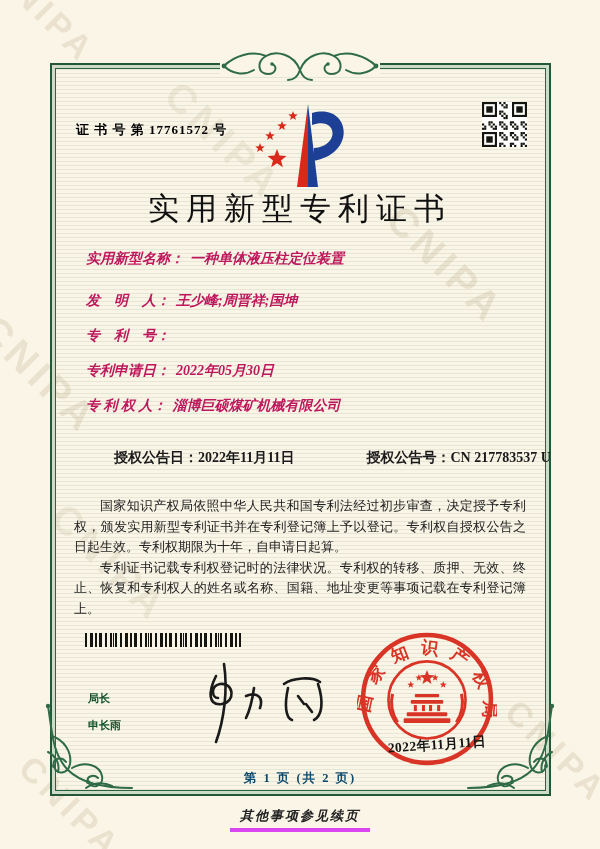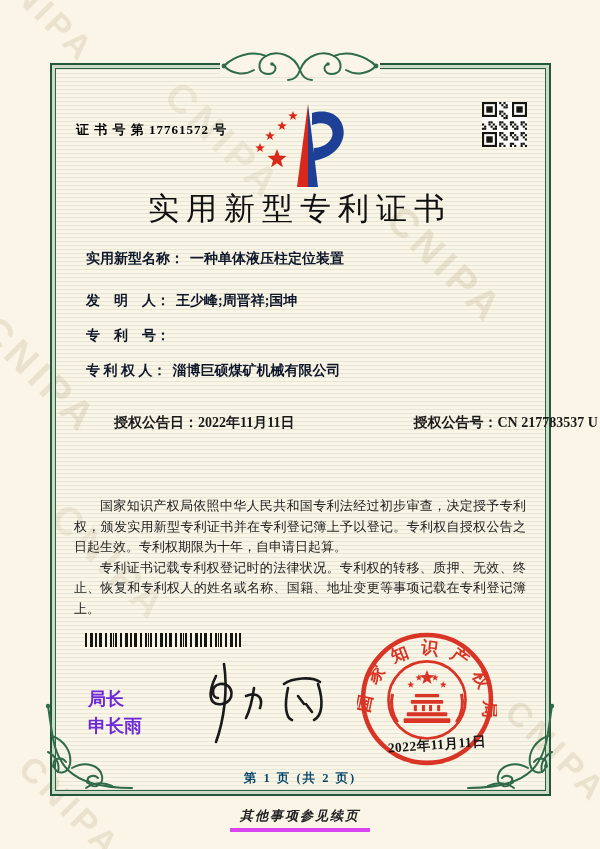--- a/index.html
+++ b/index.html
@@ -38,43 +38,43 @@
     font-weight:bold; letter-spacing:1px; color:#000000;margin-top:18px;
   }
   .logo{position:absolute; left:250px; top:102px; width:106px; height:89px;}
   .qr{position:absolute; left:482px; top:102px; width:45px; height:45px;}
   .title{
     position:absolute; left:0; right:0; top:188px; text-align:center;
     font-size:31px; font-weight:normal; letter-spacing:7px; color:#101010;
   }
   .fields{position:absolute; left:86px; top:250px; width:442px;}
   .frow{display:flex; font-size:14px; font-weight:600; line-height:17px;
-        margin-bottom:18px; color:#0f172a; white-space:pre;}
+        margin-bottom:18px; color:#be185d; white-space:pre;font-style:italic;}
   .frow.first{margin-bottom:25px;}
   .frow .lab{white-space:pre;}
   .frow .val{margin-left:6px; white-space:pre;}
   .grant{display:flex; font-size:14px; font-weight:600; line-height:17px;
-         margin-top:2px; color:#1a1a1a; white-space:pre;gap:47px;}
+         margin-top:2px; color:#1a1a1a; white-space:pre;}
   .grant .pair2{margin-left:44px;}
   .paras{
     position:absolute; left:74px; top:496px; width:452px;
     font-size:13px; line-height:20.5px; font-weight:500;
     text-align:justify; color:#222;
   }
   .paras p{margin:0; text-indent:2em;}
   .barcode{
     position:absolute; left:85px; top:633px; width:156px; height:14px;
     background:
       repeating-linear-gradient(90deg,#15150f 0 2px,transparent 2px 5px),
       repeating-linear-gradient(90deg,#15150f 0 1px,transparent 1px 7px);
     background-color:#f7f3e6;
   }
   .director{
-    position:absolute; left:88px; top:686px; font-size:18px; font-weight:bold;
-    line-height:27px; color:#6d28d9; font-family:Liberation Sans, sans-serif;
+    position:absolute; left:88px; top:686px; font-size:11px; font-weight:bold;
+    line-height:27px; color:#14532d; font-family:Liberation Mono, monospace;
   }
   .sig{position:absolute; left:188px; top:658px; width:152px; height:96px;}
   .seal{position:absolute; left:357px; top:631px; width:140px; height:140px; opacity:0.94;}
   .sealDate{
     position:absolute; left:372px; top:736px; width:130px; text-align:center;
     font-size:13.5px; font-weight:bold; color:#141414; letter-spacing:0.5px;
     transform:rotate(-4deg); white-space:nowrap;
   }
   .pageFoot{
     position:absolute; left:0; right:0; top:770px; text-align:center;
@@ -273,20 +273,24 @@
       <span class="val">一种单体液压柱定位装置</span>
     </div>
     <div class="frow">
       <span class="lab">发　明　人：</span>
       <span class="val">王少峰;周晋祥;国坤</span>
     </div>
     <div class="frow">
       <span class="lab">专　利　号：</span>
     </div>
     <div class="frow">
+      <span class="lab">专利申请日：</span>
+      <span class="val">2022年05月30日</span>
+    </div>
+    <div class="frow">
       <span class="lab">专 利 权 人：</span>
       <span class="val">淄博巨硕煤矿机械有限公司</span>
     </div>
     <div class="grant">
       <span class="pair1">
         <span>授权公告日：</span><span>2022年11月11日</span>
       </span>
       <span class="pair2">
         <span>授权公告号：</span><span>CN 217783537 U</span>
       </span>

